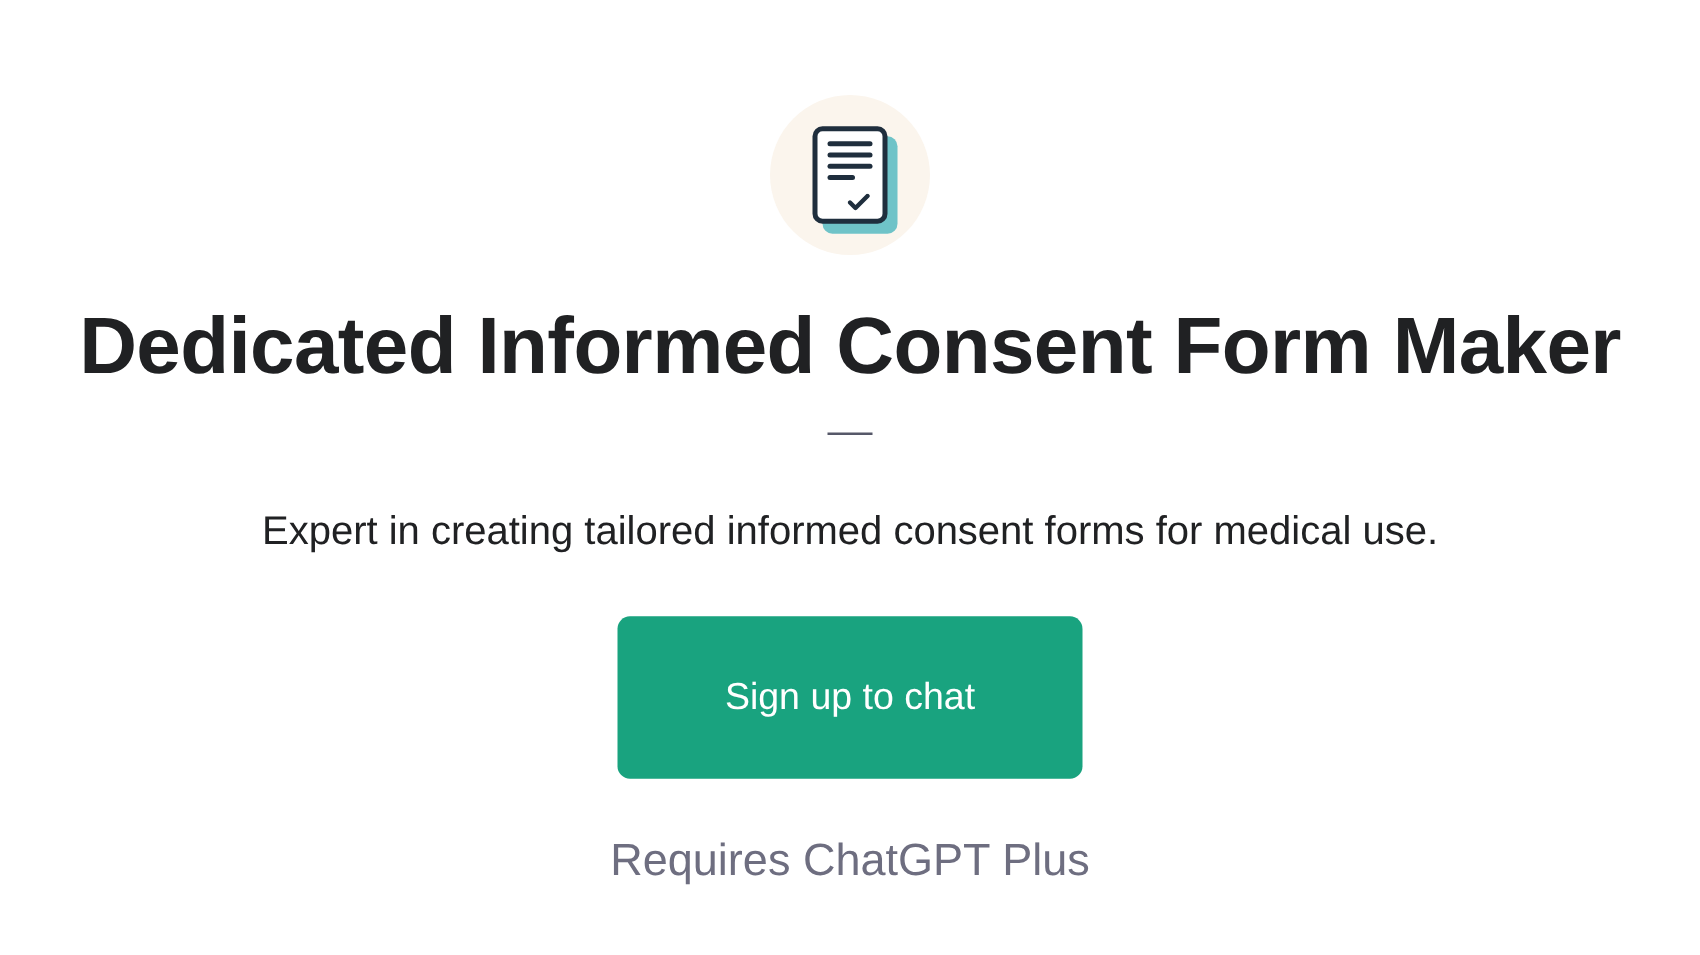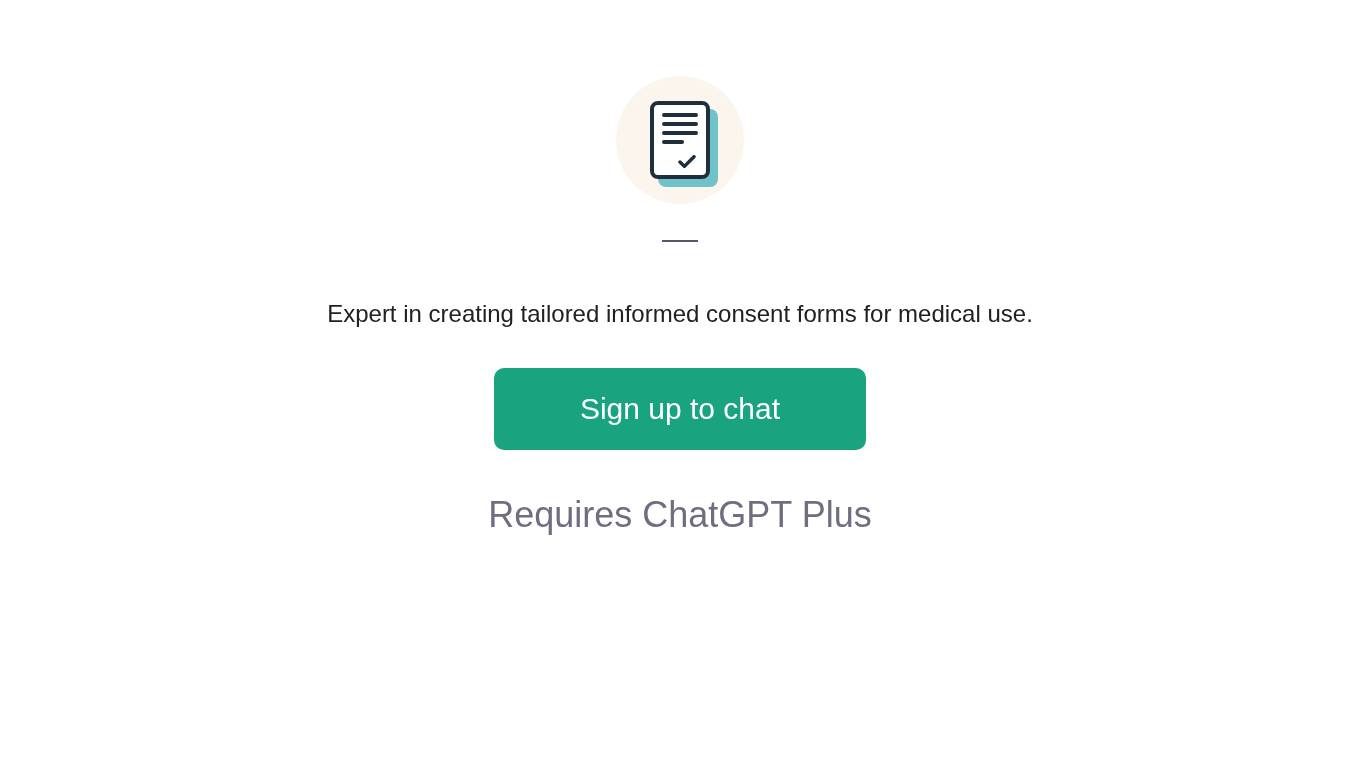--- a/index.html
+++ b/index.html
@@ -99,34 +99,34 @@
     }
     
     .divider {
       width: 36px;
       height: 2px;
       background: #565869;
       margin-bottom: 58px;
     }
     
     .description {
-      font-size: 24px;
+      font-size: 32px;
       color: #202123;
       font-weight: 400;
-      margin-bottom: 40px;
+      margin-bottom: 50px;
     }
     
     .signup-button {
       background: #19a37f;
       color: #ffffff;
       font-size: 30px;
       font-weight: 400;
       border: none;
       border-radius: 10px;
-      padding: 24px 86px;
+      padding: 48px 86px;
       cursor: pointer;
       margin-bottom: 44px;
     }
     
     .requires-text {
       font-size: 36px;
       color: #6e6e80;
       font-weight: 400;
     }
   </style>
@@ -145,20 +145,21 @@
         <div class="doc-line short"></div>
         <div class="doc-check">
           <svg viewBox="0 0 20 16">
             <path d="M2 8 L7 13 L18 2" stroke="#1f2e3d" stroke-width="4" fill="none" stroke-linecap="round" stroke-linejoin="round"></path>
           </svg>
         </div>
       </div>
     </div>
   </div>
 
+  <h1 class="title">Dedicated Informed Consent Form Maker</h1>
 
   <div class="divider"></div>
 
   <p class="description">Expert in creating tailored informed consent forms for medical use.</p>
 
   <button class="signup-button">Sign up to chat</button>
 
   <p class="requires-text">Requires ChatGPT Plus</p>
 
 </div>

